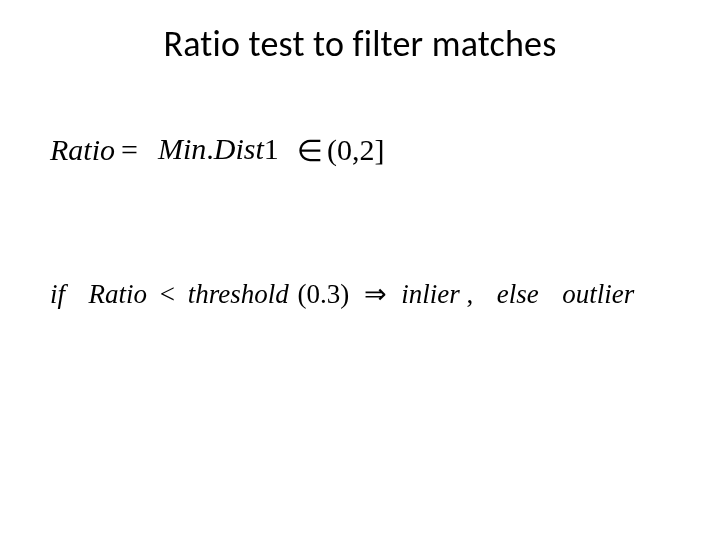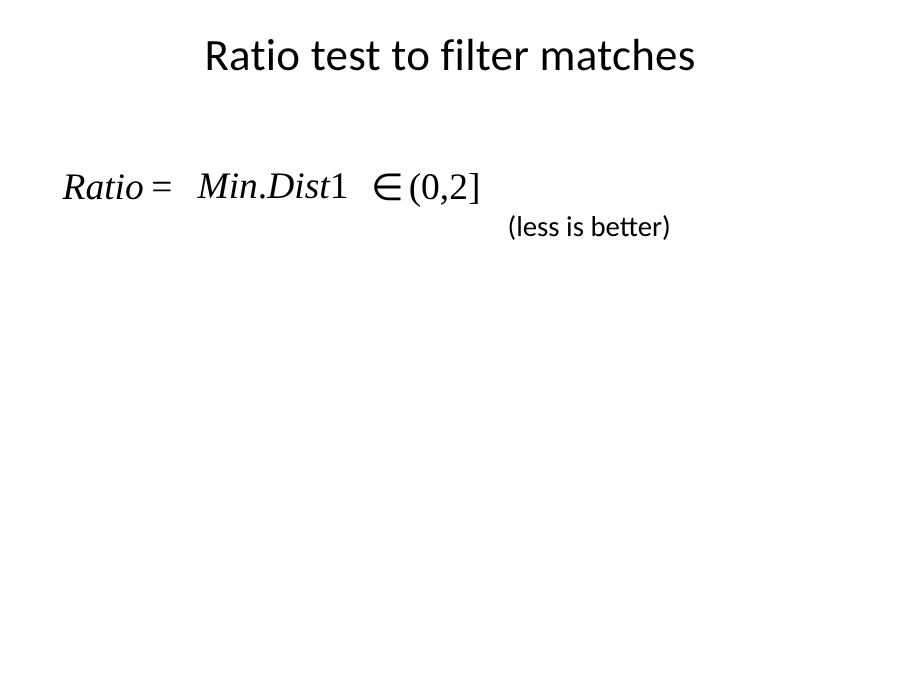--- a/index.html
+++ b/index.html
@@ -34,15 +34,29 @@
     <span class="frac">
       <span class="num">
         <span class="mi-label">Min</span><span class="mi-dot">.</span><span class="mi-label">Dist</span><span class="mi-num">1</span>
       </span>
       <span class="bar"></span>
     </span>
     <span class="in">∈</span>
     <span class="interval">(0,2]</span>
   </div>
 
-  <div class="note">(less is better)</div>
 
+  <div class="formula2">
+    <span>if</span>
+    <span class="sp"></span>
+    <span>Ratio</span>
+    <span class="sym" style="margin:0 6px;">&lt;</span>
+    <span>threshold</span>
+    <span class="sym" style="margin-left:2px;">(0.3)</span>
+    <span class="sym" style="margin:0 8px;">⇒</span>
+    <span>inlier</span>
+    <span class="sym">,</span>
+    <span class="sp"></span>
+    <span>else</span>
+    <span class="sp"></span>
+    <span>outlier</span>
+  </div>
 </div>
 
 </body></html>

